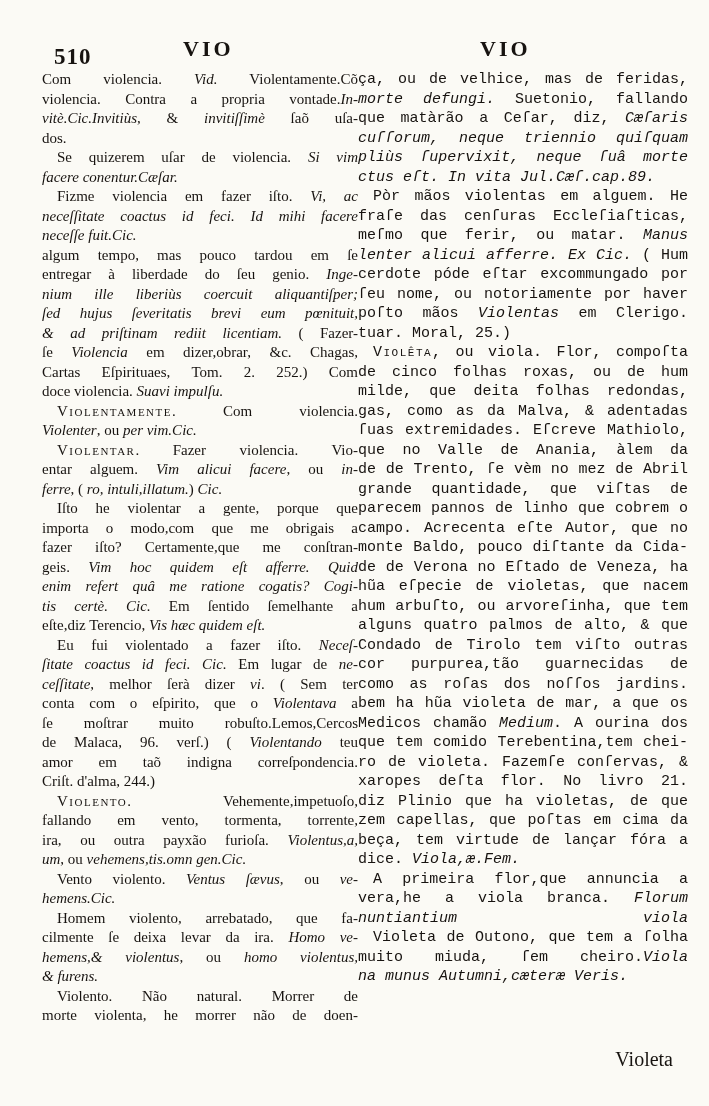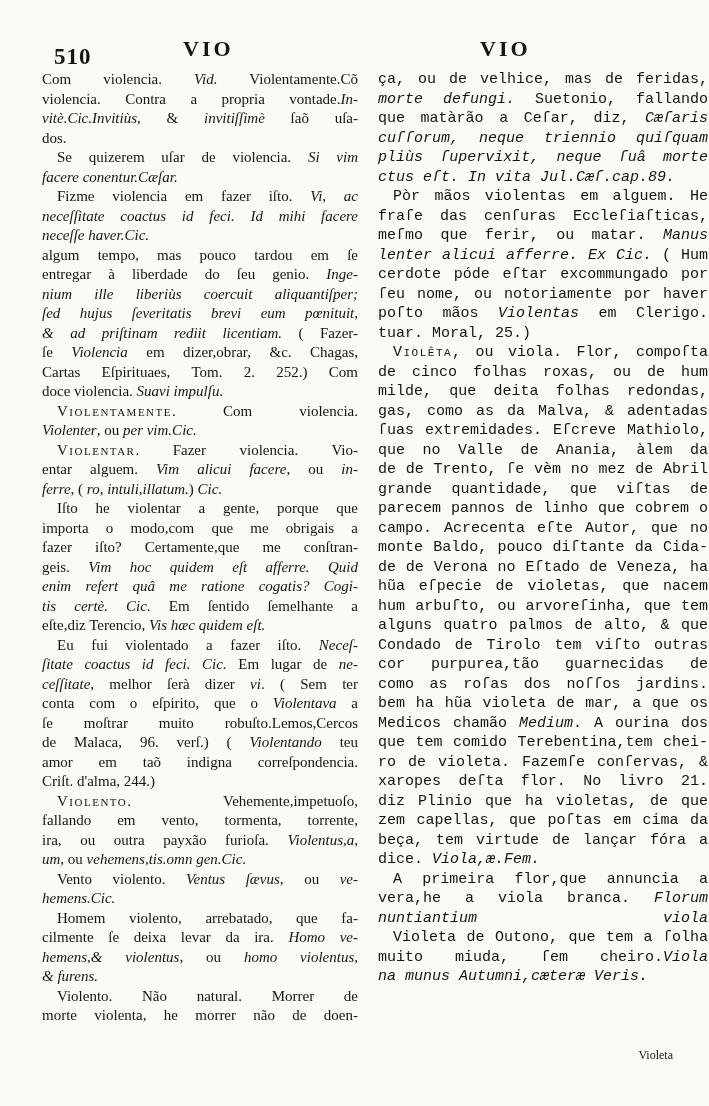--- a/index.html
+++ b/index.html
@@ -18,38 +18,38 @@
   }
   .htitle{
     position:absolute;top:36px;
     font-size:22px;font-weight:bold;letter-spacing:3px;
   }
   .htitle.left{left:183px;}
   .htitle.right{left:480px;}
   
   .cols{
     position:absolute;top:70px;left:42px;
-    display:flex;gap:20px;
+    display:flex;gap:0;
   }
   .col{font-size:15px;line-height:19.5px;}
   .colL{width:316px;}
   .colR{width:330px;font-family:Liberation Mono, monospace;}
   .line{
     height:19.5px;overflow:hidden;
     text-align:justify;text-align-last:justify;
     white-space:normal;
   }
   .line.pend{text-align-last:left;}
   .ind{display:inline-block;width:15px;}
   .it{font-style:italic;}
   .sc{font-variant:small-caps;letter-spacing:1.5px;}
   
   .catchrow{
     position:absolute;top:1048px;left:368px;width:305px;
-    text-align:right;font-size:12px;
+    text-align:right;font-size:20px;
   }
 </style>
 </head>
 <body style="background: rgb(251, 250, 245); color: rgb(23, 19, 16);">
 
 <div class="page">
   <div class="header">
     <span class="pagenum">510</span>
     <span class="htitle left">VIO</span>
     <span class="htitle right">VIO</span>
@@ -58,21 +58,21 @@
   <div class="cols">
     <div class="col colL" id="col-left">
         <div class="line"><span>Com violencia. </span><span class="it">Vid.</span><span> Violentamente.Cõ</span></div>
         <div class="line"><span>violencia. Contra a propria vontade.</span><span class="it">In-</span></div>
         <div class="line"><span class="it">vitè.Cic.Invitiùs</span><span>, &amp; </span><span class="it">invitiſſimè</span><span> ſaõ uſa-</span></div>
         <div class="line pend"><span>dos.</span></div>
         <div class="line"><span class="ind"></span><span>Se quizerem uſar de violencia. </span><span class="it">Si vim</span></div>
         <div class="line pend"><span class="it">facere conentur.Cæſar.</span></div>
         <div class="line"><span class="ind"></span><span>Fizme violencia em fazer iſto. </span><span class="it">Vi, ac</span></div>
         <div class="line"><span class="it">neceſſitate coactus id feci. Id mihi facere</span></div>
-        <div class="line pend"><span class="it">neceſſe haver.Cic.</span></div>
+        <div class="line pend"><span class="it">neceſſe fuit.Cic.</span></div>
         <div class="line"><span>algum tempo, mas pouco tardou em ſe</span></div>
         <div class="line"><span>entregar à liberdade do ſeu genio. </span><span class="it">Inge-</span></div>
         <div class="line"><span class="it">nium ille liberiùs coercuit aliquantiſper;</span></div>
         <div class="line"><span class="it">ſed hujus ſeveritatis brevi eum pœnituit,</span></div>
         <div class="line"><span class="it">&amp; ad priſtinam rediit licentiam.</span><span> ( Fazer-</span></div>
         <div class="line"><span>ſe </span><span class="it">Violencia</span><span> em dizer,obrar, &amp;c. Chagas,</span></div>
         <div class="line"><span>Cartas Eſpirituaes, Tom. 2. 252.) Com</span></div>
         <div class="line pend"><span>doce violencia. </span><span class="it">Suavi impulſu.</span></div>
         <div class="line"><span class="ind"></span><span class="sc">Violentamente</span><span>. Com violencia.</span></div>
         <div class="line pend"><span class="it">Violenter</span><span>, ou </span><span class="it">per vim.Cic.</span></div>

